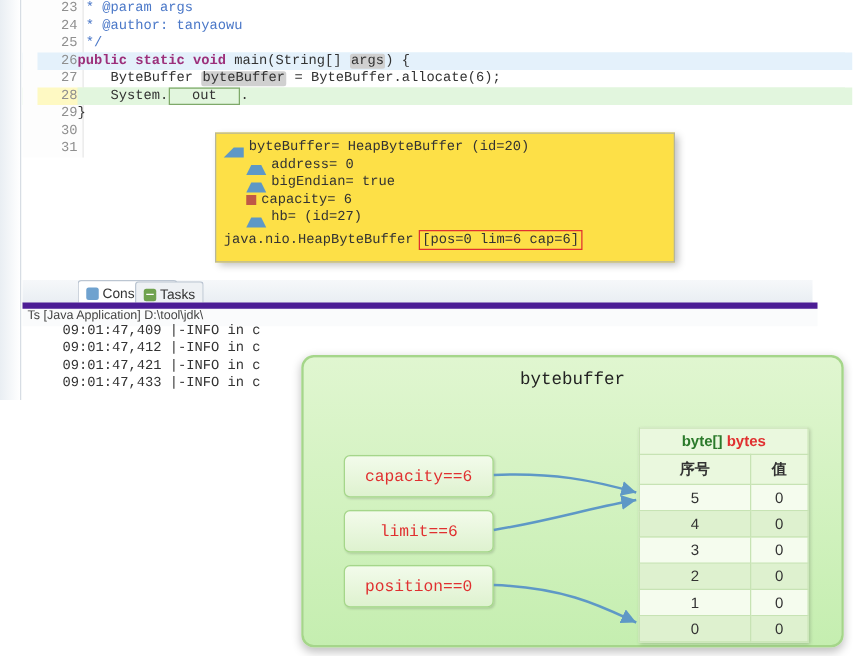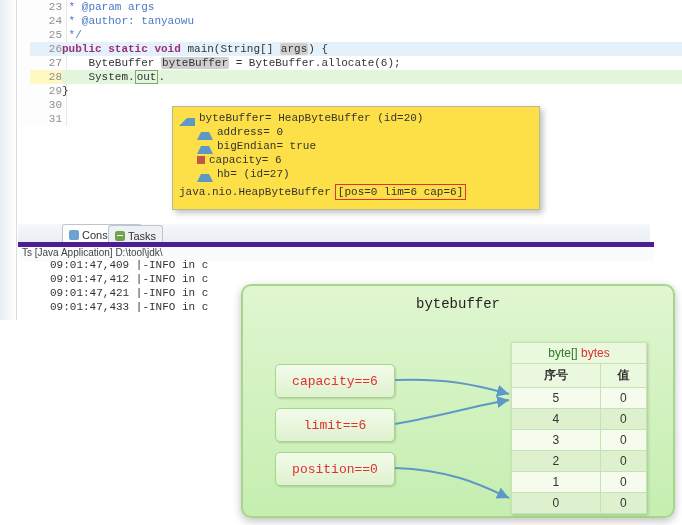--- a/index.html
+++ b/index.html
@@ -31,21 +31,21 @@
   }
   .gutter div { height:14px; padding-right:4px; }
   .code-lines { position:absolute; top:0; left:44px; right:6px; }
   .code-lines .ln { height:14px; white-space:pre; }
   .ln.highlight-blue { background:#e4f1fb; }
   .ln.highlight-green { background:#e2f6de; }
   .c-comment { color:#4b78c8; }
   .c-key { color:#9c2f7a; font-weight:bold; }
   .c-func { color:#333; }
   .c-highlight-var { background:#d0d0d0; color:#333; padding:0 1px; border-radius:2px; }
-  .c-cursor-box { border:1px solid #7fa96a; padding:0 1px; background:#e2f6de; }
+  .c-cursor-box { border:1px solid #7fa96a; padding:0 18px; background:#e2f6de; }
 
   .tooltip {
     position: absolute;
     top: 106px; left: 172px;
     width: 368px; height: 104px;
     background: #fde047;
     border: 1px solid #b7b79a;
     box-shadow: 3px 3px 6px rgba(0,0,0,0.25);
     font-family: Consolas, "Courier New", monospace;
     font-size: 11px;
@@ -125,21 +125,21 @@
     background:#f5fcee;
     box-shadow:1px 1px 3px rgba(0,0,0,0.2);
     font-size:12px;
   }
   .bytes-table th, .bytes-table td {
     border:1px solid #c7e3b4;
     text-align:center;
     padding:3px 0;
     height:14px;
   }
-  .bytes-table .hdr1 { color:#2b7a2b; font-weight:normal; }
+  .bytes-table .hdr1 { color:#2b7a2b; font-weight:bold; }
   .bytes-table .hdr1 span.red { color:#e03030; }
   .bytes-table thead th { background:#eaf8de; }
   .bytes-table tbody tr:nth-child(even) td { background:#def1cf; }
 
   svg.arrows { position:absolute; top:0; left:0; width:100%; height:100%; pointer-events:none; }
   .lp-edge { position:absolute; left:0; top:0; width:16px; height:320px; background:linear-gradient(90deg,#e9eef3,#fff); border-right:1px solid #d7dde4; }
 </style>
 </head>
 <body>
 

